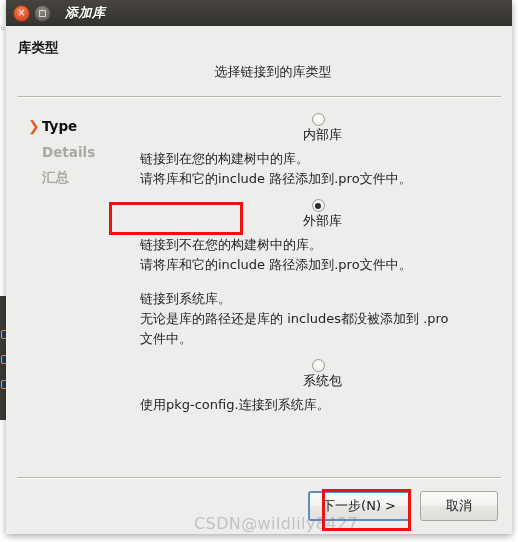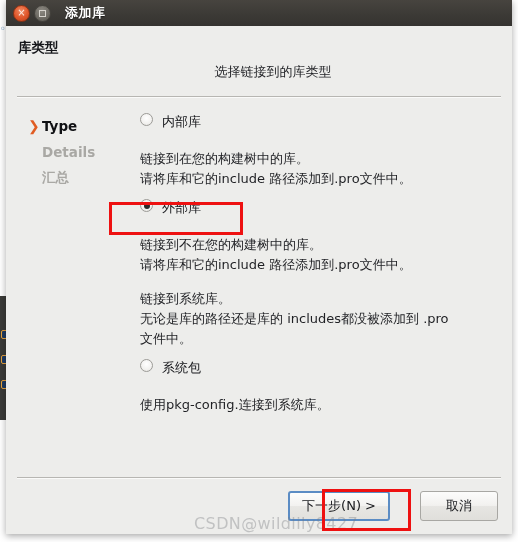--- a/index.html
+++ b/index.html
@@ -107,20 +107,21 @@
     border: 1px solid #d7d4ce;
     box-sizing: border-box;
   }
   #window-title {
     color: #ffffff;
     font-size: 13px;
     font-weight: bold;
     margin-left: 10px;
     letter-spacing: 0.5px;
     text-shadow: 0 1px 1px rgba(0,0,0,0.55);
+    font-style: italic;
   }
 
   
   #dialog-body {
     flex: 1 1 auto;
     background: #ededeb;
     position: relative;
     display: flex;
     flex-direction: column;
   }
@@ -192,21 +193,23 @@
   
   #options-column {
     flex: 1 1 auto;
     padding-left: 22px;
     padding-right: 16px;
     box-sizing: border-box;
   }
   .option-group { margin-bottom: 4px; }
   .radio-row {
     display: flex;
+    align-items: center;
     height: 22px;
+    flex-direction: column;
   }
   .radio-dot {
     width: 13px;
     height: 13px;
     border-radius: 50%;
     border: 1px solid #9c9b97;
     background: radial-gradient(circle at 50% 38%, #ffffff 0%, #f2f1ef 60%, #e2e1dd 100%);
     box-sizing: border-box;
     flex: 0 0 auto;
     display: flex;
@@ -252,21 +255,20 @@
   }
   #footer-bar {
     flex: 0 0 auto;
     height: 56px;
     display: flex;
     align-items: center;
     justify-content: flex-end;
     padding-right: 14px;
     box-sizing: border-box;
     position: relative;
-    gap: 20px;
   }
   .dlg-button {
     height: 30px;
     min-width: 78px;
     padding: 0 12px;
     font-size: 13px;
     color: #15161a;
     background: linear-gradient(180deg, #fcfcfb 0%, #f2f1ef 48%, #e6e5e2 52%, #e0dfdb 100%);
     border: 1px solid #a8a7a3;
     border-radius: 3px;

